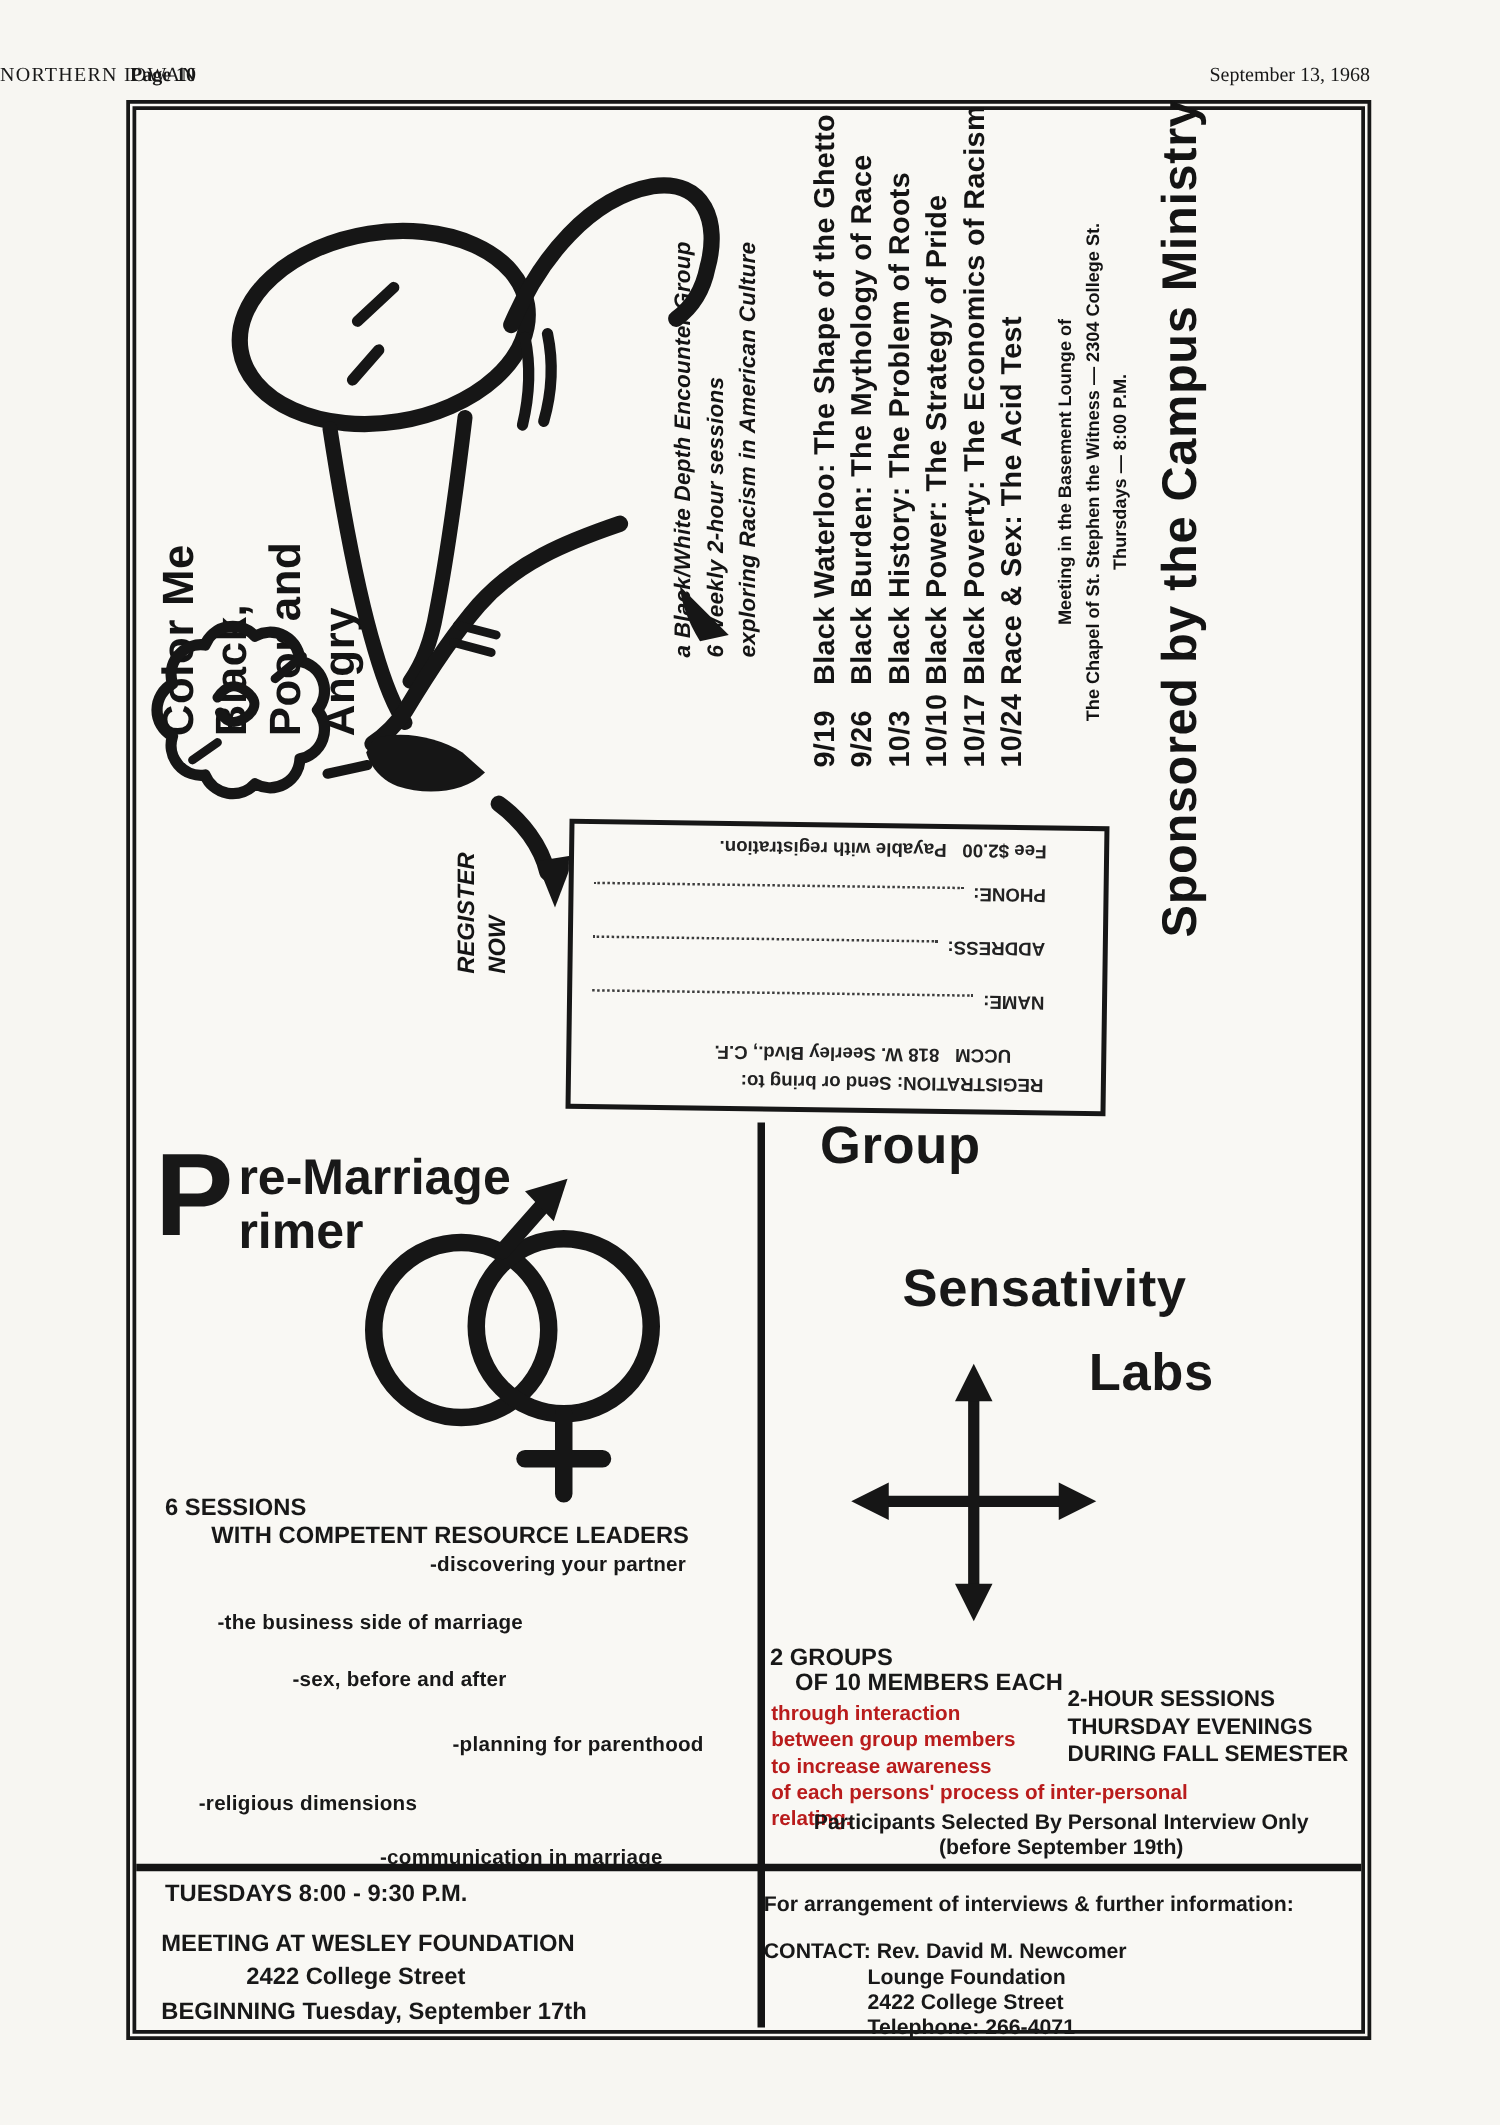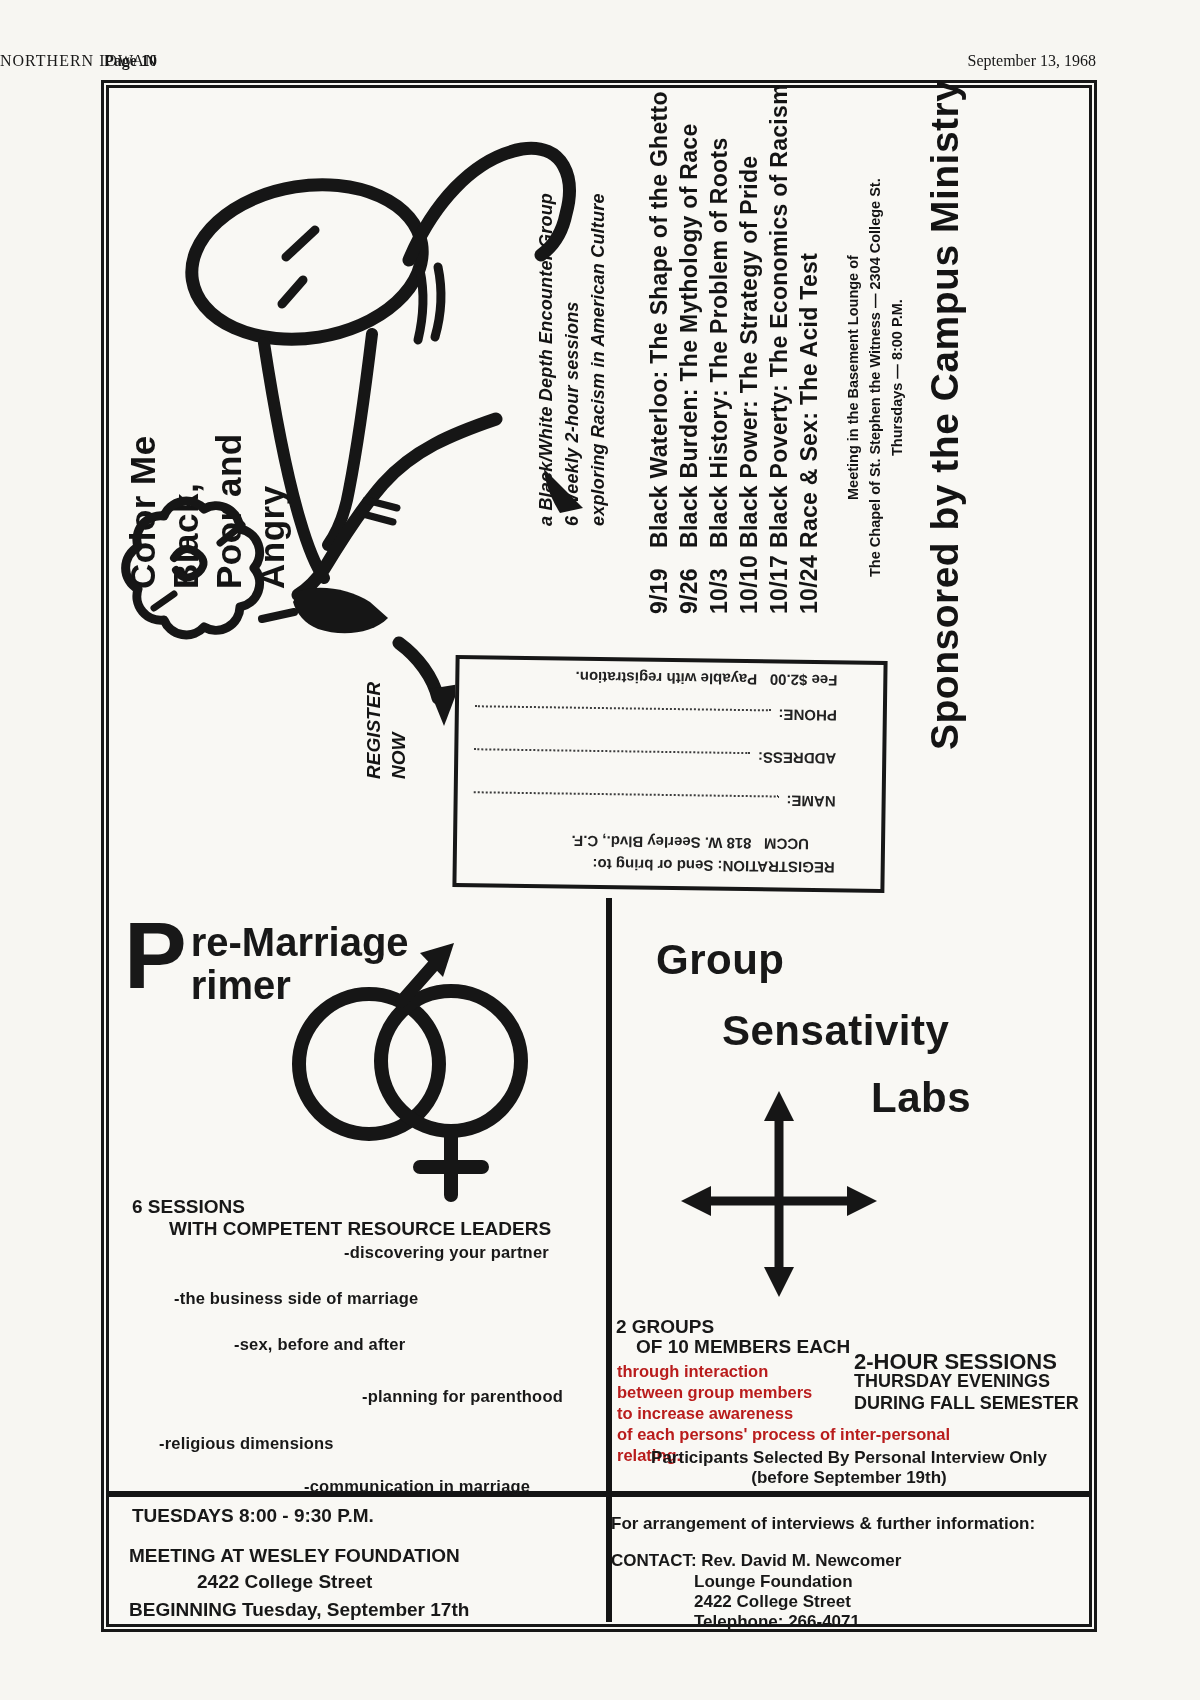--- a/index.html
+++ b/index.html
@@ -199,42 +199,42 @@
     <div class="topic" style="left:125px;top:1247px;">-sex, before and after</div>
     <div class="topic" style="left:253px;top:1299px;">-planning for parenthood</div>
     <div class="topic" style="left:50px; top:1346px;">-religious dimensions</div>
     <div class="topic" style="left:195px;top:1389px;">-communication in marriage</div>
 
     <div class="b17" style="left:23px;top:1417px;">TUESDAYS 8:00 - 9:30 P.M.</div>
     <div class="b17" style="left:20px;top:1457px;">MEETING AT WESLEY FOUNDATION</div>
     <div class="b17" style="left:88px;top:1483px;">2422 College Street</div>
     <div class="b17" style="left:20px;top:1511px;text-align:center;">BEGINNING Tuesday, September 17th</div>
 
-    <div class="gs-word" style="left:547px;top:848px;text-align:center;">Group</div>
+    <div class="gs-word" style="left:547px;top:804px;text-align:center;">Group</div>
     <div class="gs-word" style="left:613px;top:919px;">Sensativity</div>
     <div class="gs-word" style="left:762px;top:986px;">Labs</div>
 
     <svg style="left:570px;top:1001px;" width="200" height="210" viewBox="0 0 200 210">
       <path class="ink-stroke" d="M100 24 L100 192 M22 112 L180 112" stroke-width="9"></path>
       <polygon points="100,2 85,32 115,32" fill="#161616"></polygon>
       <polygon points="100,208 85,178 115,178" fill="#161616"></polygon>
       <polygon points="2,112 32,97 32,127" fill="#161616"></polygon>
       <polygon points="198,112 168,97 168,127" fill="#161616"></polygon>
     </svg>
 
     <div class="b17" style="left:507px;top:1228px;">2 GROUPS</div>
     <div class="b17" style="left:527px;top:1248px;">OF 10 MEMBERS EACH</div>
 
     <div class="body16" style="left:508px;top:1274px;">through interaction</div>
     <div class="body16" style="left:508px;top:1295px;">between group members</div>
     <div class="body16" style="left:508px;top:1316px;">to increase awareness</div>
     <div class="body16" style="left:508px;top:1337px;">of each persons' process of inter-personal</div>
     <div class="body16" style="left:508px;top:1358px;">relating.</div>
 
-    <div class="b17" style="left:745px;top:1261px;font-size:22px;">2-HOUR SESSIONS</div>
+    <div class="b17" style="left:745px;top:1261px;font-size:18px;">2-HOUR SESSIONS</div>
     <div class="b17" style="left:745px;top:1283px;font-size:18px;">THURSDAY EVENINGS</div>
     <div class="b17" style="left:745px;top:1305px;font-size:18px;">DURING FALL SEMESTER</div>
 
     <div class="center-block" style="left:500px;top:1360px;width:480px;">
       <div class="b17" style="font-size:17px;">Participants Selected By Personal Interview Only</div>
       <div class="plain17">(before September 19th)</div>
     </div>
 
     <div class="plain17" style="left:502px;top:1426px;">For arrangement of interviews &amp; further information:</div>
     <div class="plain17" style="left:502px;top:1463px;">CONTACT: Rev. David M. Newcomer</div>

